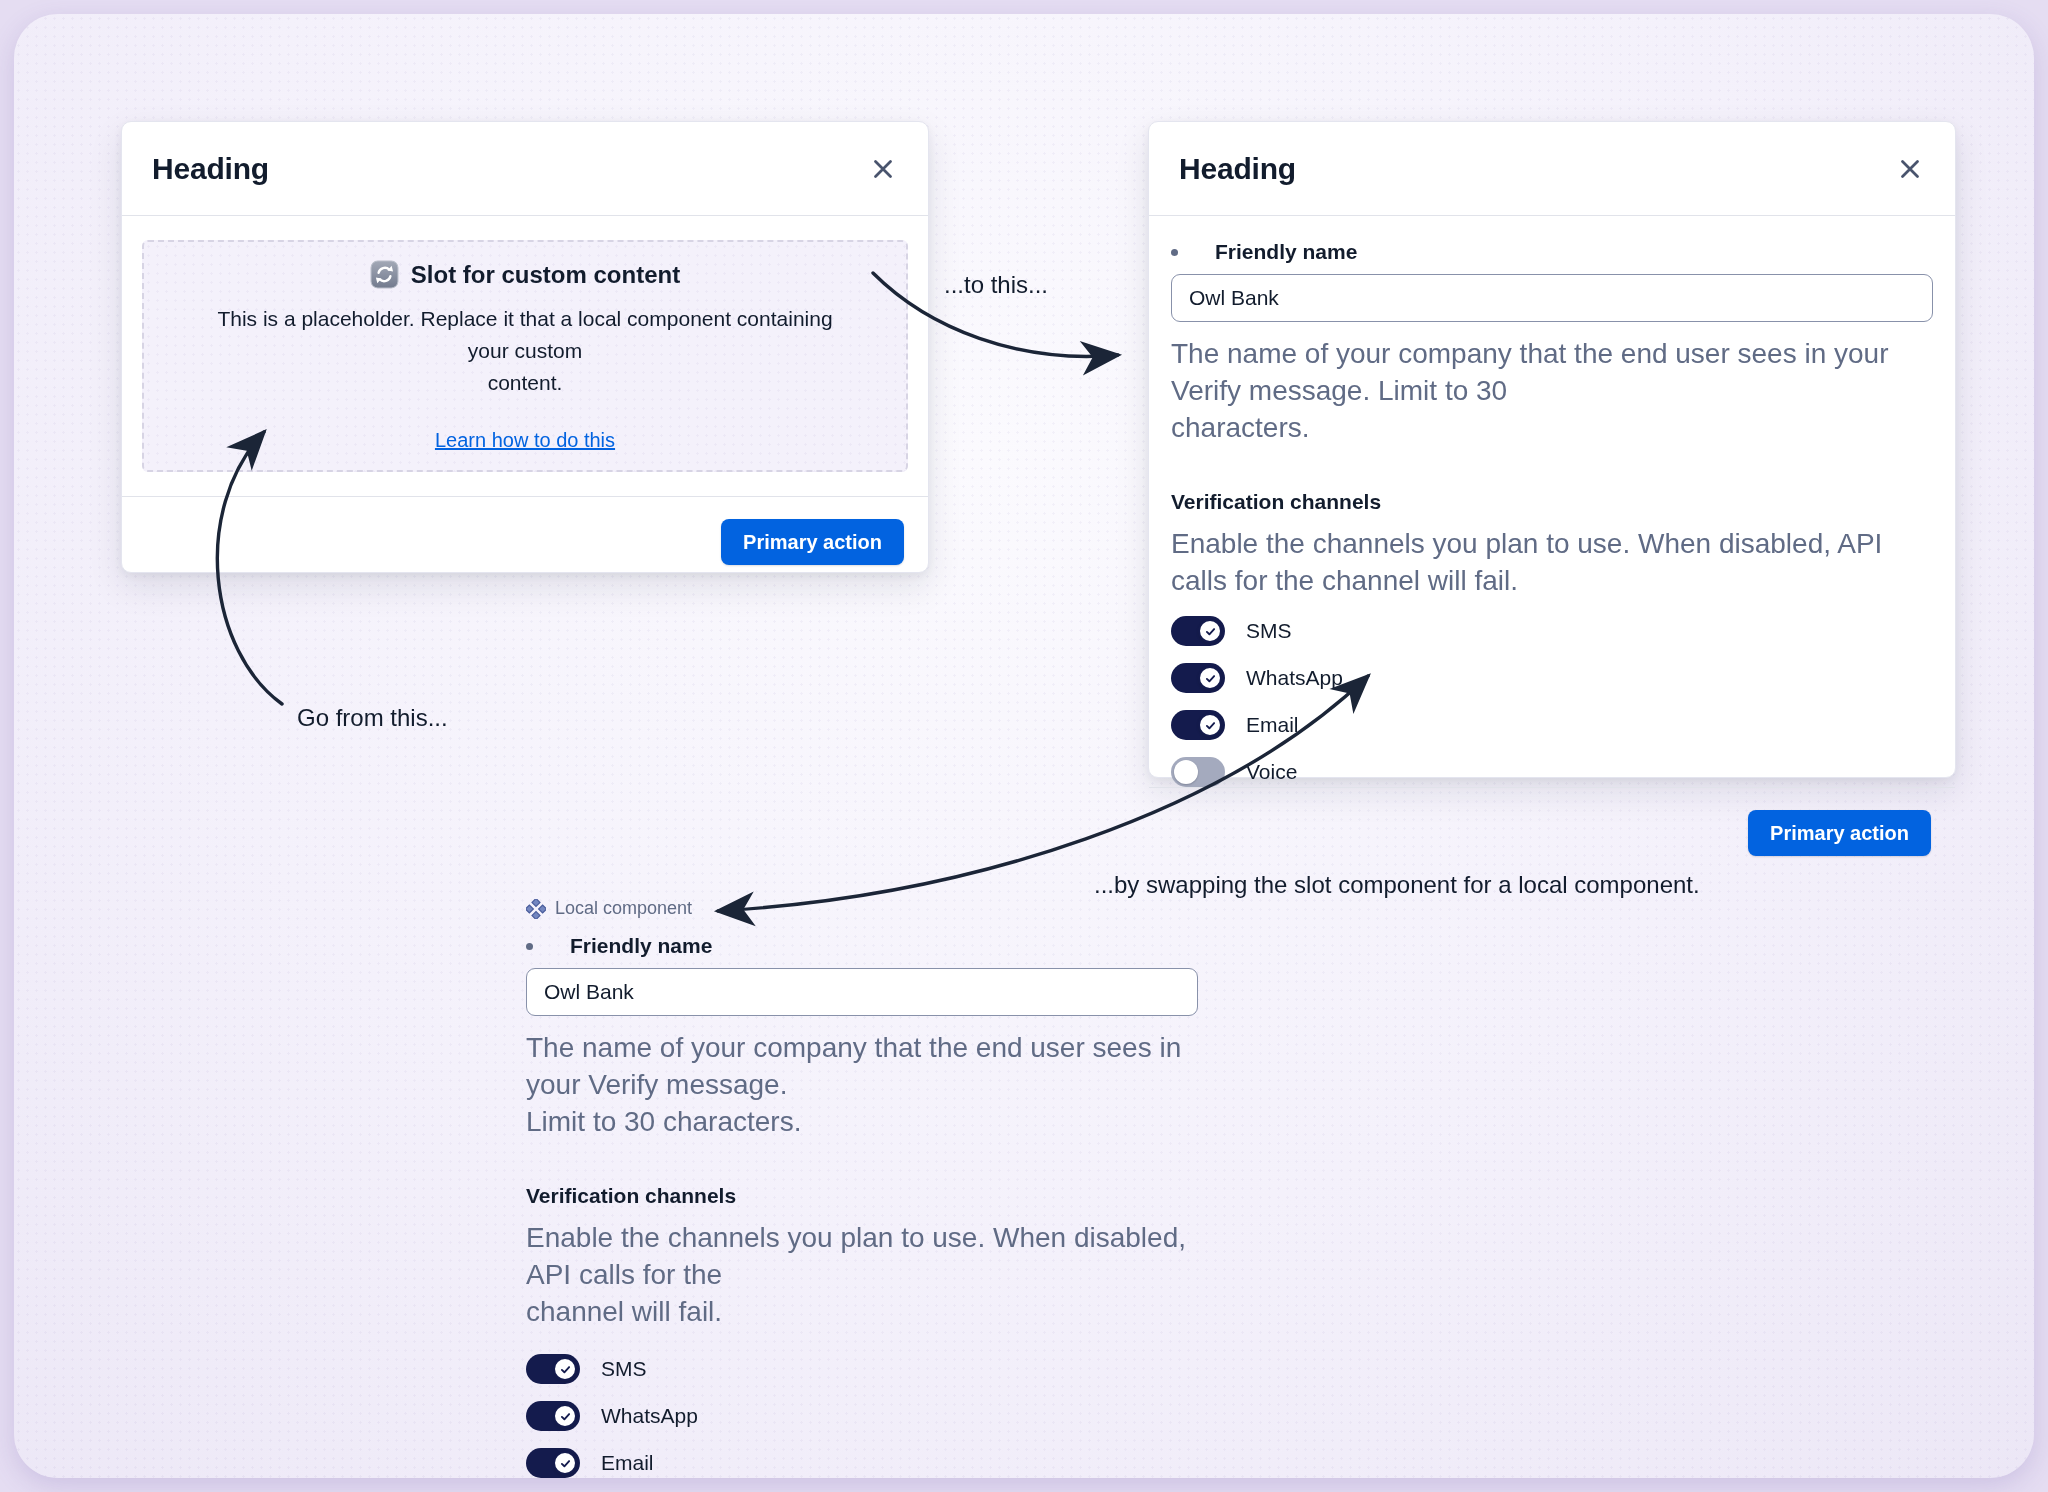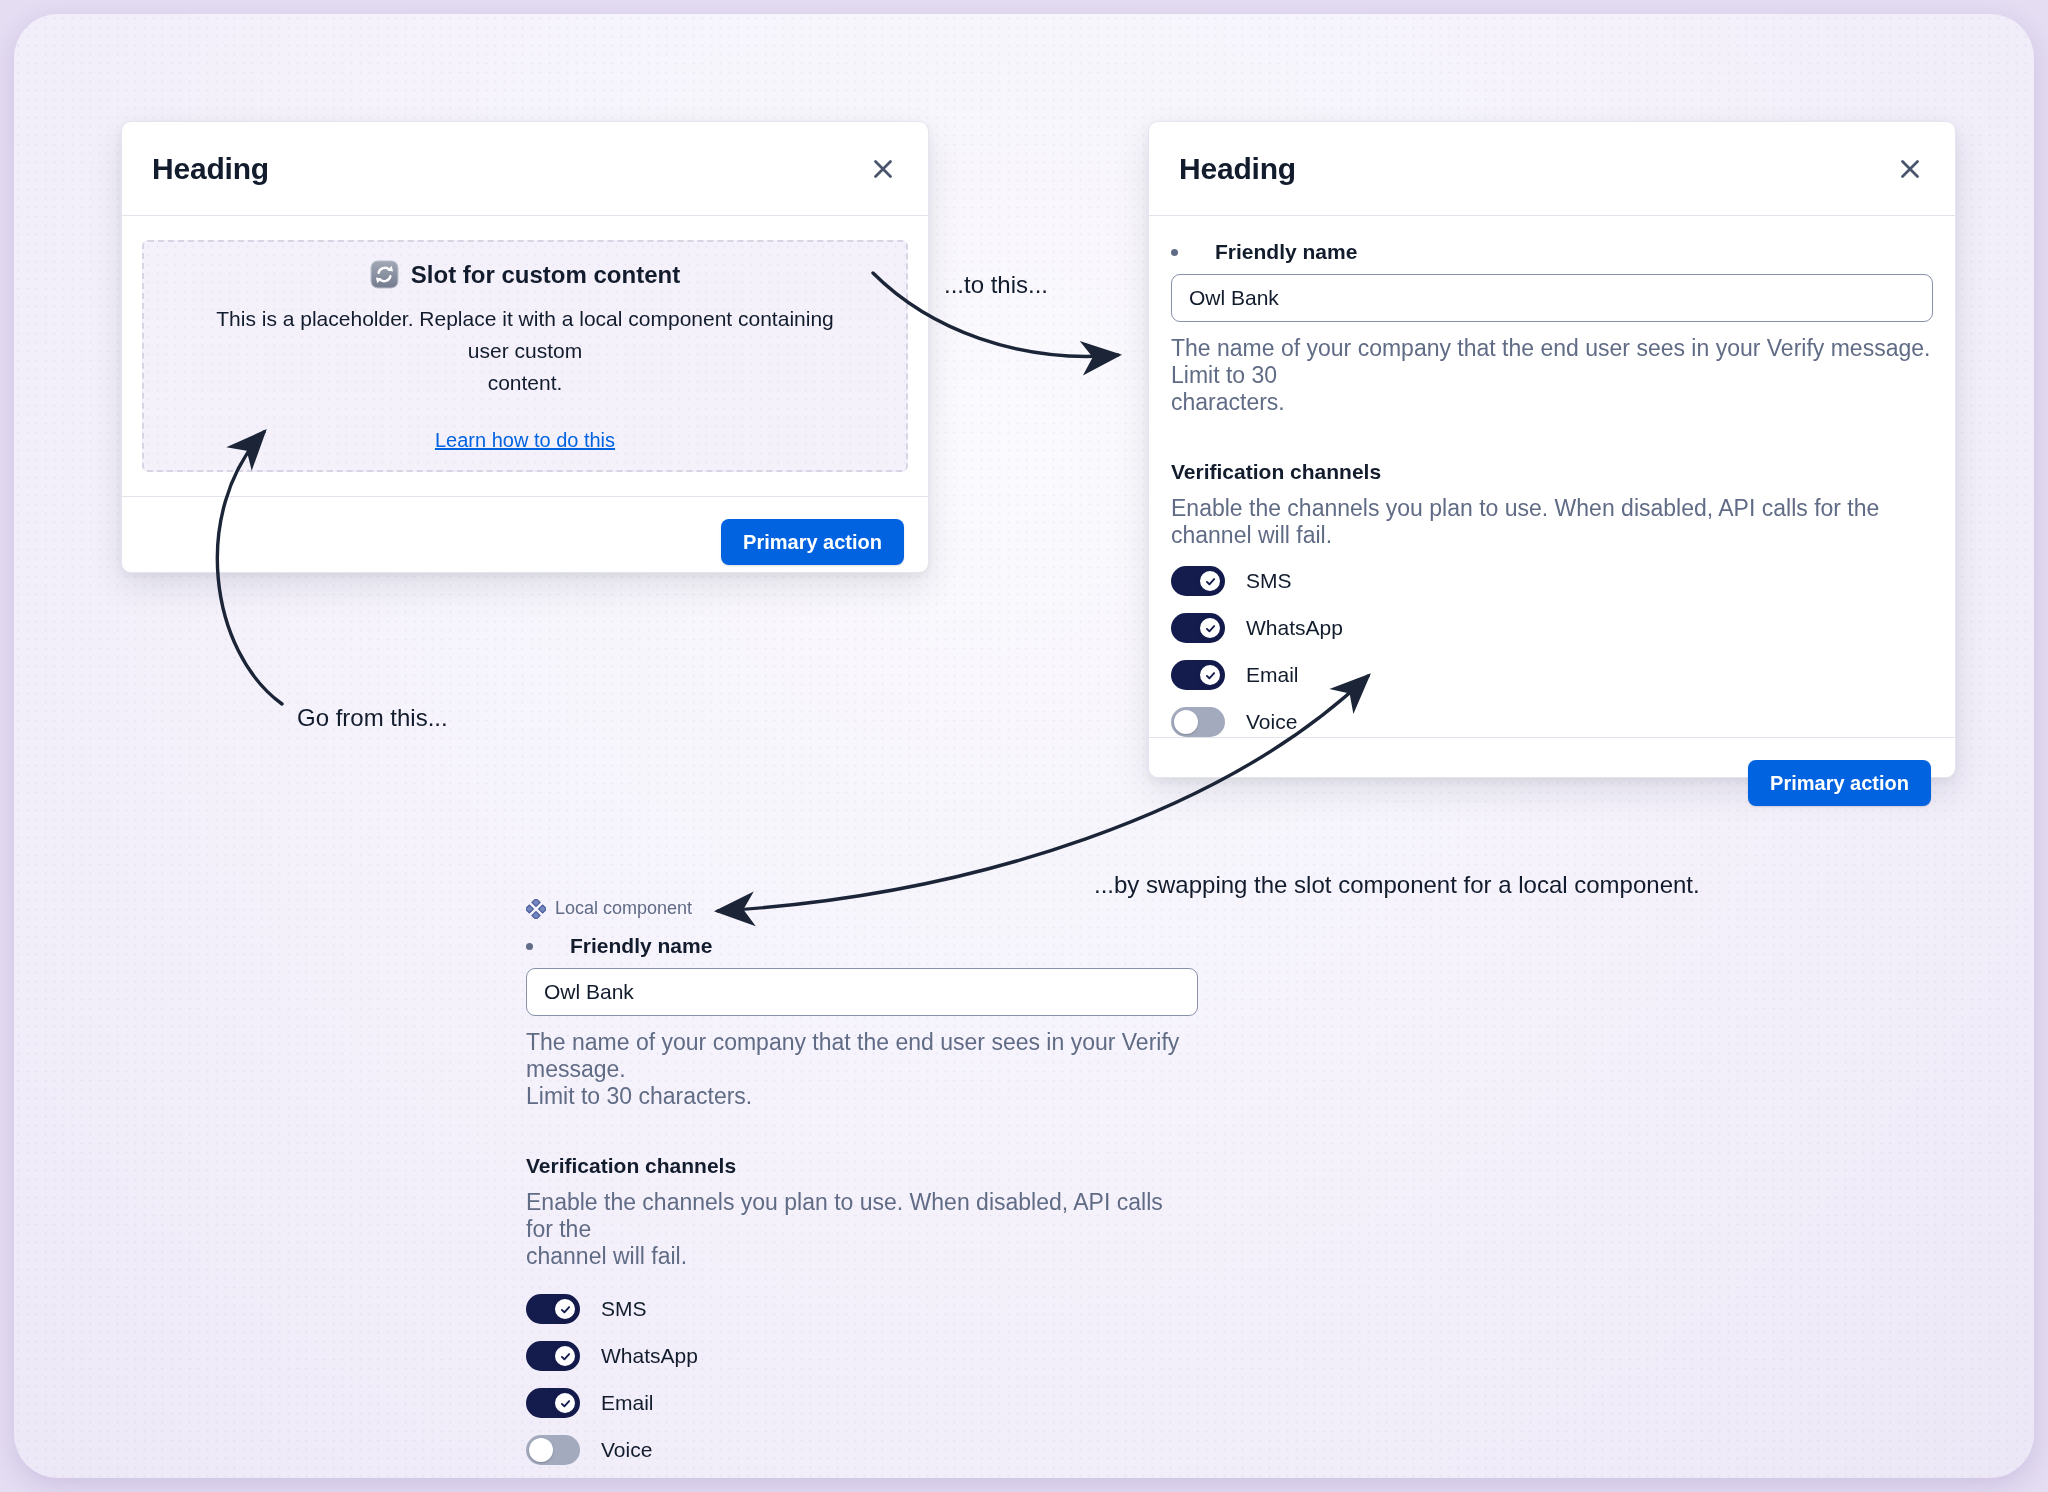--- a/index.html
+++ b/index.html
@@ -65,21 +65,21 @@
   .slot-link{display:inline-block;margin-top:30px;font-size:20px;color:#0263E0;text-decoration:underline;cursor:pointer;}
 
   
   .field-label{display:flex;align-items:center;font-size:21px;font-weight:700;color:#121C2D;gap:28px;}
   .req-dot{width:7px;height:7px;border-radius:50%;background:#606B85;margin-right:9px;flex:none;}
   .text-input{
     display:block;width:100%;height:48px;box-sizing:border-box;margin-top:10px;
     border:1px solid #8891AA;border-radius:9px;padding:0 17px;
     font-size:21px;color:#121C2D;font-family:inherit;background:#fff;outline:none;
   }
-  .help-text{font-size:23px;line-height:27px;color:#606B85;margin:13px 0 0 0;white-space:pre-line;}
+  .help-text{font-size:28px;line-height:37px;color:#606B85;margin:13px 0 0 0;white-space:pre-line;}
   .section-label{font-size:21px;font-weight:700;color:#121C2D;margin-top:44px;}
   .toggles{display:flex;flex-direction:column;gap:17px;margin-top:17px;}
   .toggle-row{display:flex;align-items:center;gap:21px;height:30px;}
   .toggle{
     position:relative;width:54px;height:30px;border-radius:15px;border:none;padding:0;
     background:#A4AABE;cursor:pointer;flex:none;
   }
   .toggle .knob{
     position:absolute;top:3px;left:3px;width:24px;height:24px;border-radius:50%;
     background:#ffffff;box-sizing:border-box;box-shadow:0 1px 2px rgba(18,28,45,0.25);
@@ -136,21 +136,21 @@
               </linearGradient>
             </defs>
             <rect x="1" y="1" width="26" height="26" rx="6.5" fill="url(#slotg)" stroke="#b9bec9" stroke-width="1"></rect>
             <path d="M8.3 12.3 A6.2 6.2 0 0 1 18.6 9.2" stroke="#ffffff" stroke-width="2.3" fill="none" stroke-linecap="round"></path>
             <polygon points="20.9,5.6 22.3,11.2 16.9,10.2" fill="#ffffff"></polygon>
             <path d="M19.7 15.7 A6.2 6.2 0 0 1 9.4 18.8" stroke="#ffffff" stroke-width="2.3" fill="none" stroke-linecap="round"></path>
             <polygon points="7.1,22.4 5.7,16.8 11.1,17.8" fill="#ffffff"></polygon>
           </svg>
           <span class="slot-title">Slot for custom content</span>
         </div>
-        <p class="slot-desc">This is a placeholder. Replace it with a local component containing user custom
+        <p class="slot-desc">This is a placeholder. Replace it that a local component containing your custom
 content.</p>
         <a class="slot-link">Learn how to do this</a>
       </div>
     </div>
     <div class="modal-footer">
       <button class="btn-primary">Primary action</button>
     </div>
   </section>
 
   <section class="modal" id="modal-after">

